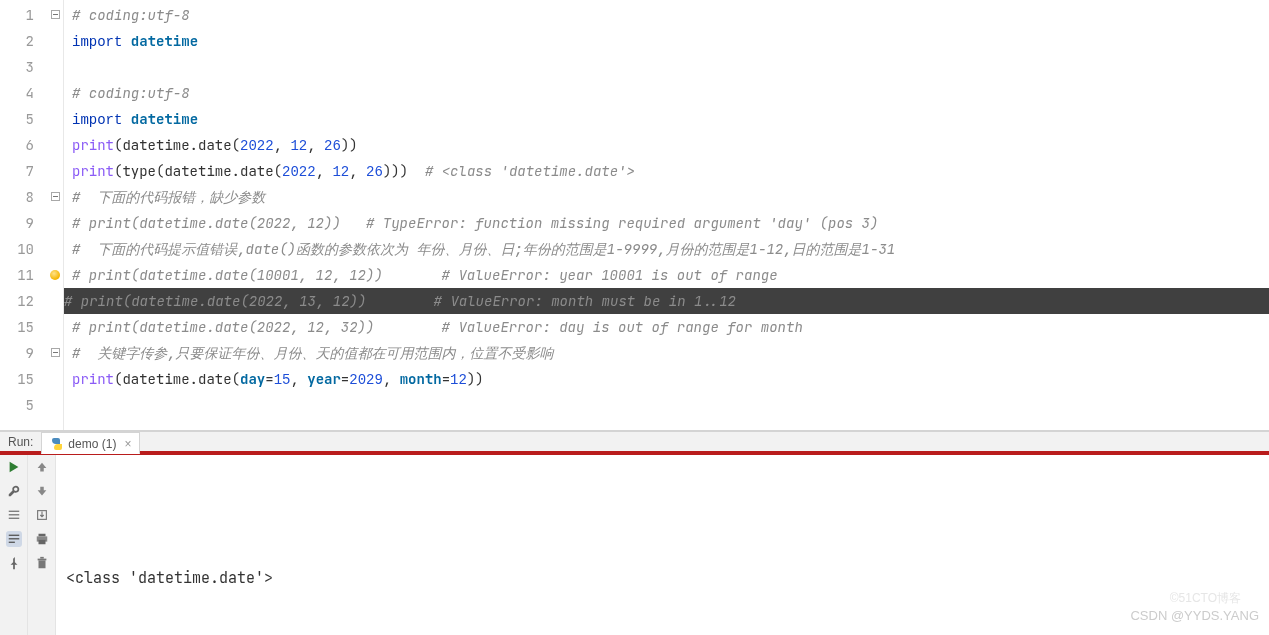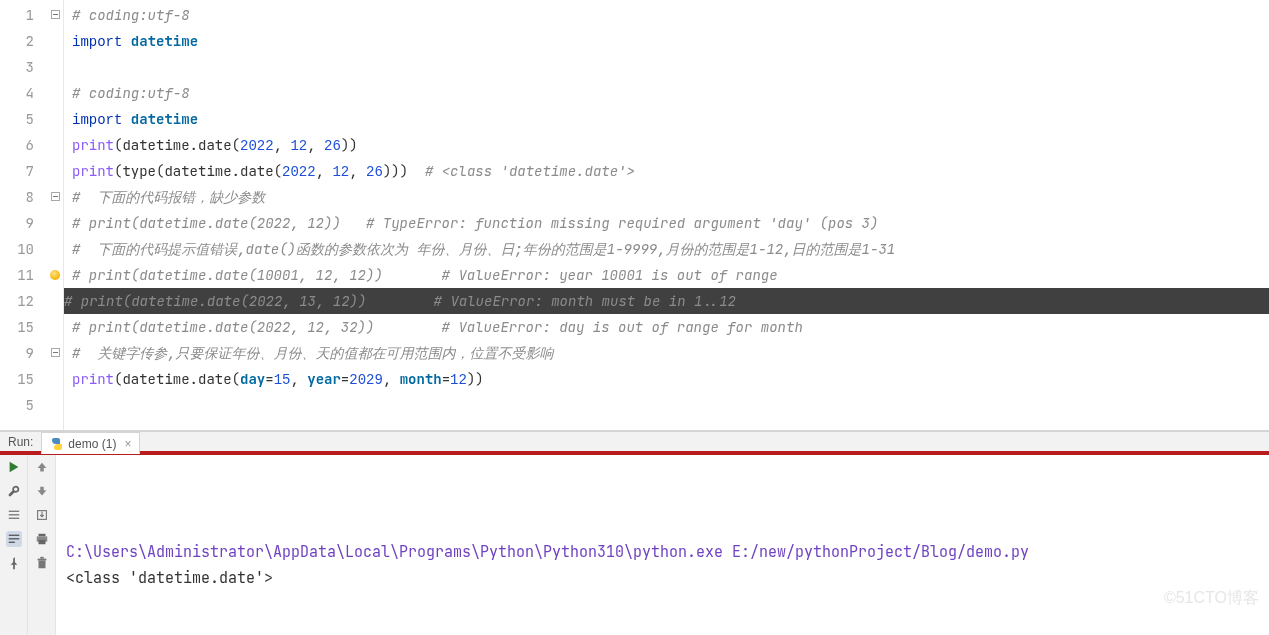--- a/index.html
+++ b/index.html
@@ -131,22 +131,22 @@
     color:#333;
     white-space:pre;
     position:relative;
   }
   .console .cmd { color:#6f42c1; }
   .watermark {
     position:absolute; right:10px; bottom:6px; color:#ccc;
     font-family:Arial,sans-serif; font-size:13px; pointer-events:none;
   }
   .watermark2 {
-    position:absolute; right:10px; bottom:24px; color:#e6e6e6;
-    font-family:Arial,sans-serif; font-size:16px; pointer-events:none;
+    position:absolute; right:28px; bottom:24px; color:#e6e6e6;
+    font-family:Arial,sans-serif; font-size:12px; pointer-events:none;
   }
 </style>
 </head>
 <body>
 
 <div class="editor">
   <div class="gutter" id="gutter">
       <div class="num">1</div>
       <div class="num">2</div>
       <div class="num">3</div>
@@ -241,14 +241,15 @@
     <span class="tico">
         <svg viewBox="0 0 16 16">
           <rect x="4" y="5" width="8" height="9" fill="#777"></rect>
           <rect x="3" y="3" width="10" height="2" fill="#777"></rect>
           <rect x="6" y="1" width="4" height="2" fill="#777"></rect>
         </svg>
       </span>
   </div>
   <div class="console" id="console">
     <div class="watermark2">©51CTO博客</div>
-  <div class="cmd">C:\Users\Administrator\AppData\Local\Programs\Python\Python310\python.exe E:/new/pythonProject/Blog/demo.py</div><div>&lt;class 'datetime.date'&gt;</div><div></div></div>
+    <div class="watermark">CSDN @YYDS.YANG</div>
+  <div>&lt;class 'datetime.date'&gt;</div><div></div></div>
 </div>
 
 </body></html>

